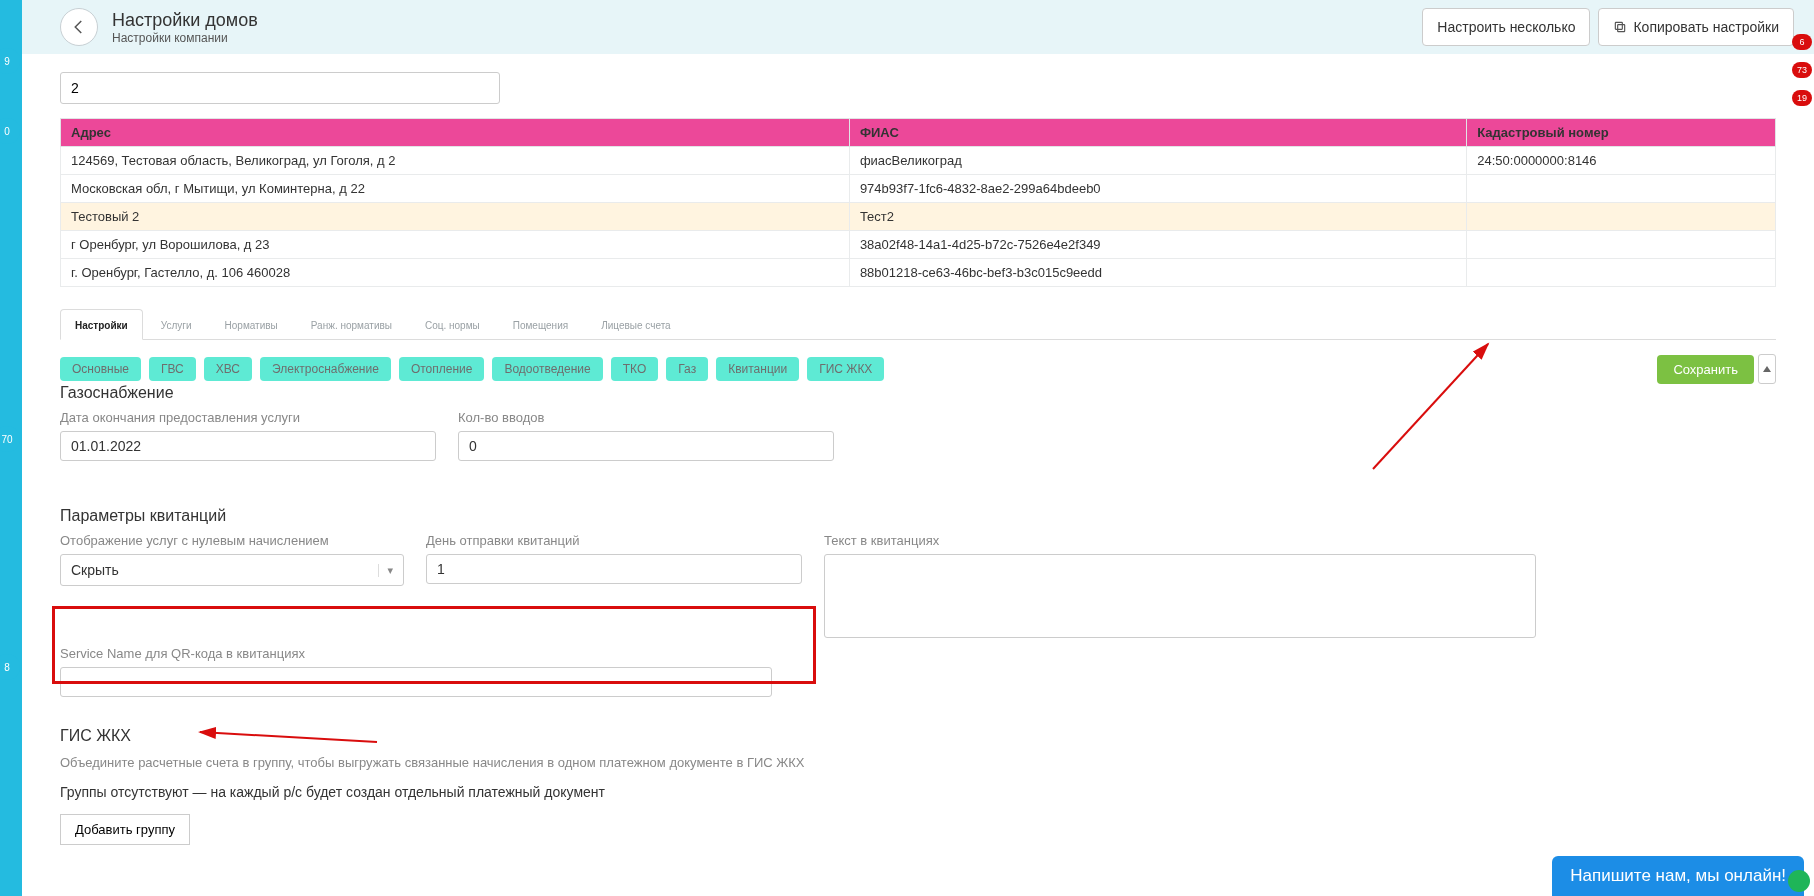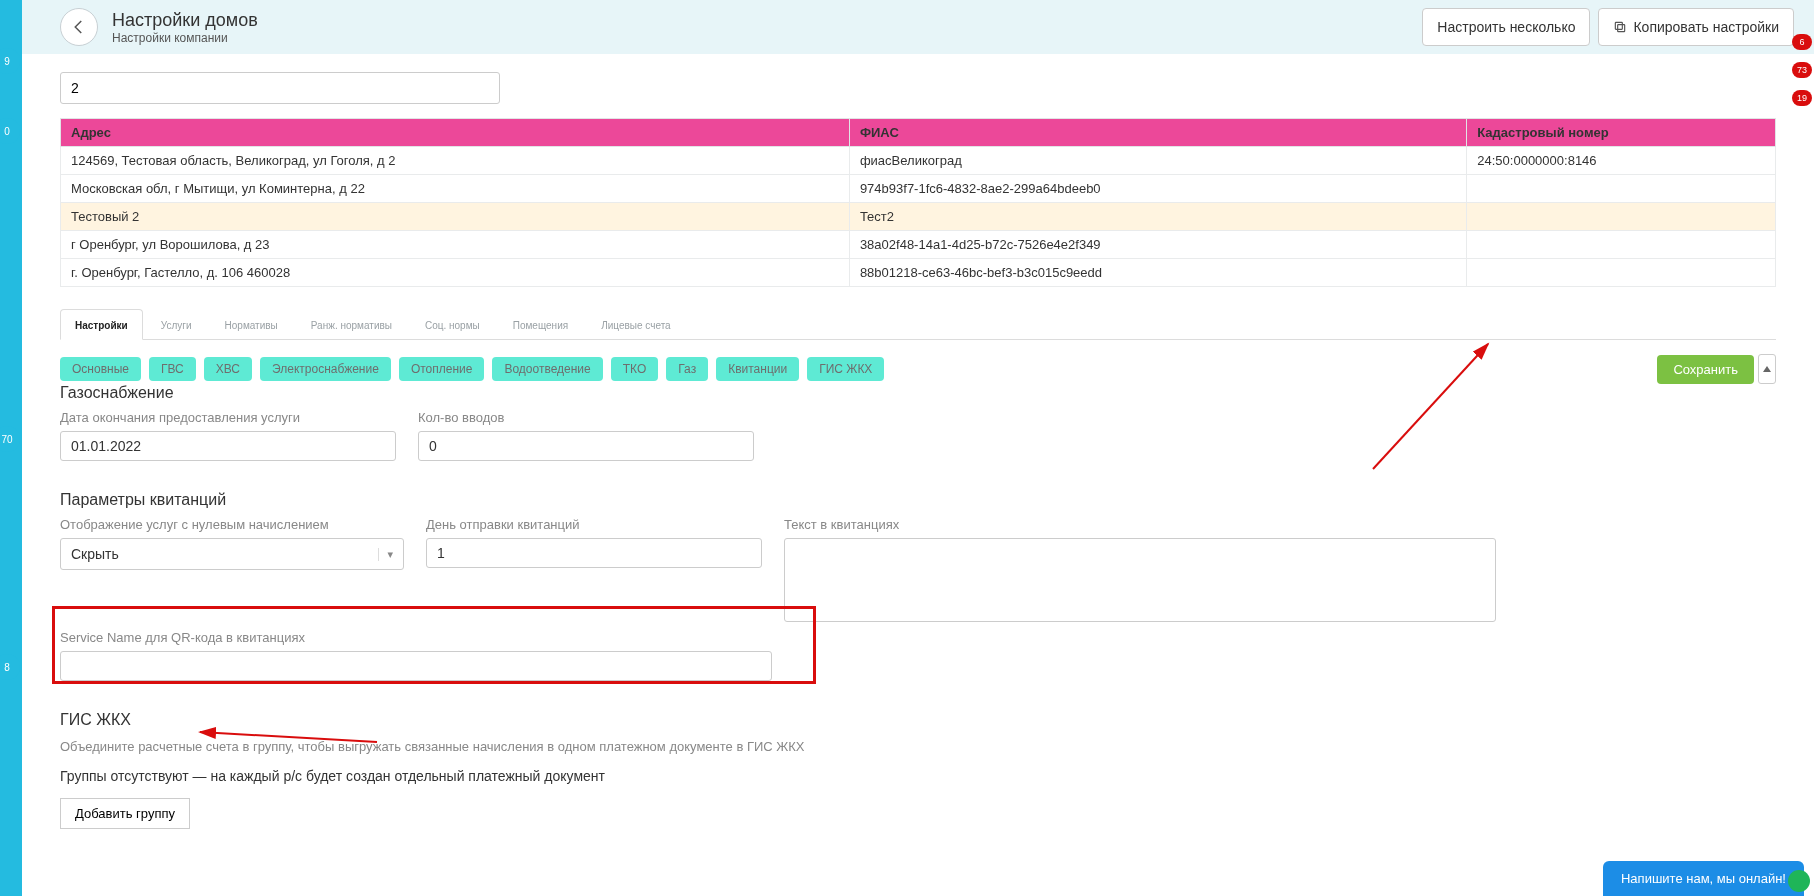--- a/index.html
+++ b/index.html
@@ -162,21 +162,21 @@
 }
 .field-select {
   width: 344px;
   height: 32px;
   display: flex;
   align-items: center;
   justify-content: space-between;
   cursor: pointer;
 }
 .field-select .chev { border-left: 1px solid #ddd; padding-left: 8px; margin-left: 8px; color: #888; font-size: 11px; }
-.w344 { width: 336px; }
+.w344 { width: 376px; }
 .textarea {
   width: 712px;
   height: 84px;
   resize: none;
 }
 .section-help { font-size: 13px; color: #888; margin-top: 10px; }
 .group-notice { font-size: 14px; color: #333; margin-top: 14px; }
 .add-group-btn {
   margin-top: 14px;
   border: 1px solid #ccc;
@@ -226,21 +226,21 @@
   display: flex; align-items: center; justify-content: center;
   padding: 0 3px;
 }
 
 .chat-tab {
   position: fixed;
   right: 10px; bottom: 0;
   background: #1c8de6;
   color: #fff;
   padding: 10px 18px 10px 18px;
-  font-size: 13px;
+  font-size: 17px;
   border-radius: 6px 6px 0 0;
   z-index: 70;
 }
 .chat-tab::after {
   content: "";
   position: absolute;
   right: -6px; bottom: 4px;
   width: 22px; height: 22px;
   background: #1fb558;
   border-radius: 50%;
@@ -363,21 +363,21 @@
       <div class="field">
         <label>Дата окончания предоставления услуги</label>
         <input type="text" class="w344" value="01.01.2022" style="">
       </div>
       <div class="field">
         <label>Кол-во вводов</label>
         <input type="text" class="w344" value="0" style="">
       </div>
     </div>
 
-    <h3 class="section" style="margin-top:30px">Параметры квитанций</h3>
+    <h3 class="section" style="margin-top:46px">Параметры квитанций</h3>
     <div class="form-row">
       <div class="field">
         <label>Отображение услуг с нулевым начислением</label>
         <div class="field-select">
           <span>Скрыть</span>
           <span class="chev">▾</span>
         </div>
       </div>
       <div class="field">
         <label>День отправки квитанций</label>

